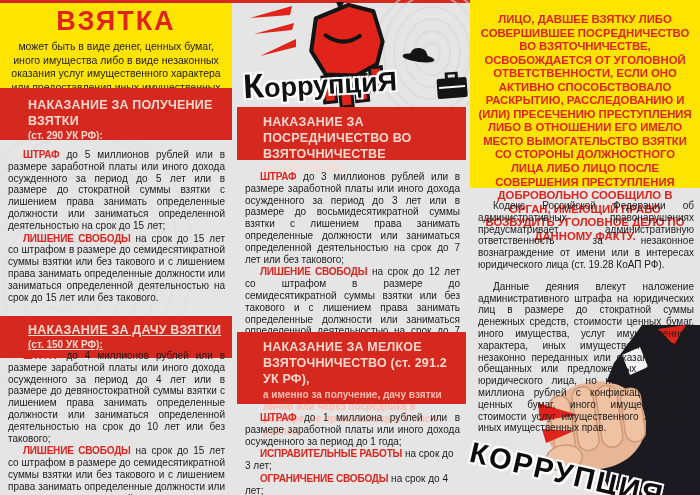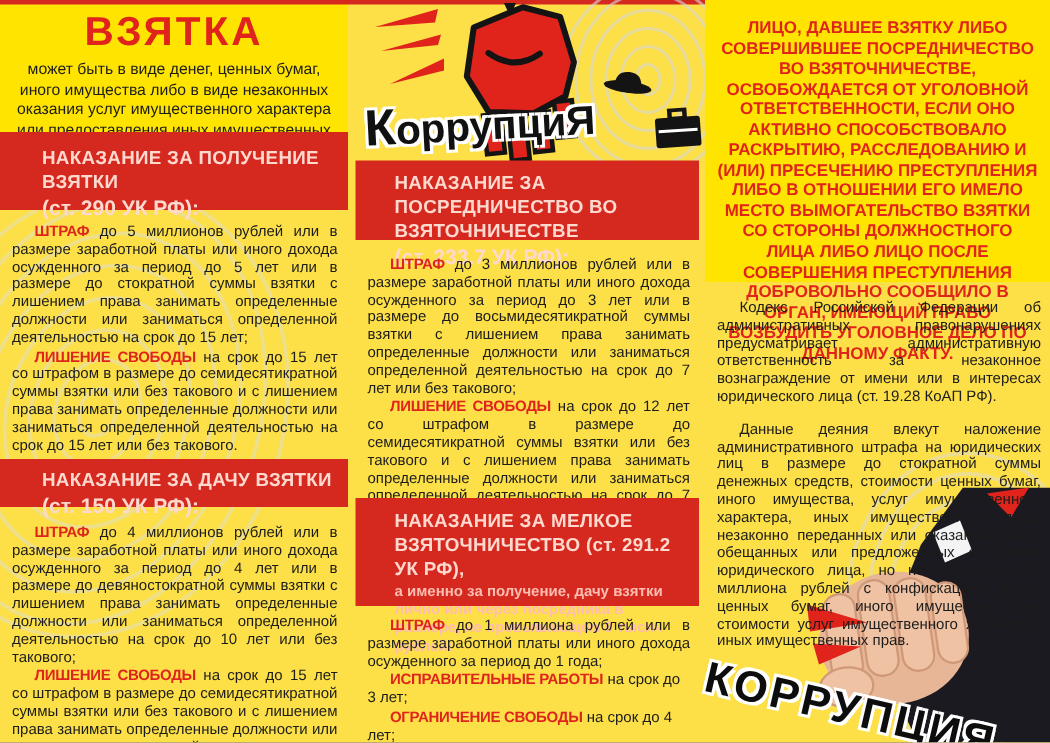--- a/index.html
+++ b/index.html
@@ -1,26 +1,26 @@
 <!DOCTYPE html>
 <html><head>
 <meta charset="utf-8">
 <style>
   html,body{margin:0;padding:0;background:#888;}
-  .page{position:relative;width:700px;height:495px;background:#fde047;overflow:hidden;
+  .page{position:relative;width:700px;height:495px;background:#e5e5e5;overflow:hidden;
         font-family:"Liberation Sans",sans-serif;-webkit-font-smoothing:antialiased;}
   .abs{position:absolute;}
   
   .trim{left:0;top:0;width:700px;height:3px;background:#d5281f;}
   
   .yellow{background:#ffe400;}
   
   .hdr{background:#d5281f;color:#ffd8ce;font-weight:bold;box-sizing:border-box;}
   .hdr .t{font-size:12.5px;line-height:1.28;letter-spacing:.2px;}
-  .hdr .s{font-size:14px;line-height:1.3;}
+  .hdr .s{font-size:10px;line-height:1.3;}
   .hdr .sub{font-size:10px;line-height:1.22;font-weight:bold;color:#ffbdb1;margin-top:2px;}
   
   .body{font-size:10px;line-height:1.18;color:#1c1c1c;text-align:justify;}
   .body p{margin:0 0 1px 0;text-indent:15px;}
   .body p.item{text-align:left;}
   .kw{color:#df241e;font-weight:bold;letter-spacing:-.2px;}
   
   .bribe-title{left:0;top:6px;width:232px;text-align:center;font-size:27px;font-weight:900;
                color:#e0241b;letter-spacing:2px;}
   .bribe-def{left:10px;top:40px;width:212px;text-align:center;font-size:10.5px;line-height:1.3;color:#1d1d1b;}
@@ -68,21 +68,21 @@
   <div class="abs hdr" style="left:0;top:88px;width:232px;height:52px;padding:9px 6px 0 28px;">
     <div class="t">НАКАЗАНИЕ ЗА ПОЛУЧЕНИЕ ВЗЯТКИ</div>
     <div class="s">(ст. 290 УК РФ):</div>
   </div>
 
   <div class="abs body" style="left:8px;top:149px;width:217px;height:142px;">
     <p><span class="kw">ШТРАФ</span><span> до 5 миллионов рублей или в размере заработной платы или иного дохода осужденного за период до 5 лет или в размере до стократной суммы взятки с лишением права занимать определенные должности или заниматься определенной деятельностью на срок до 15 лет;</span></p>
     <p><span class="kw">ЛИШЕНИЕ СВОБОДЫ</span><span> на срок до 15 лет со штрафом в размере до семидесятикратной суммы взятки или без такового и с лишением права занимать определенные должности или заниматься определенной деятельностью на срок до 15 лет или без такового.</span></p>
   </div>
 
-  <div class="abs hdr" style="left:0;top:306px;width:232px;height:32px;padding:6px 6px 0 28px;">
+  <div class="abs hdr" style="left:0;top:316px;width:232px;height:42px;padding:6px 6px 0 28px;text-decoration:underline;">
     <div class="t">НАКАЗАНИЕ ЗА ДАЧУ ВЗЯТКИ</div>
     <div class="s">(ст. 150 УК РФ):</div>
   </div>
 
   <div class="abs body" style="left:8px;top:350px;width:217px;height:138px;">
     <p><span class="kw">ШТРАФ</span><span> до 4 миллионов рублей или в размере заработной платы или иного дохода осужденного за период до 4 лет или в размере до девяностократной суммы взятки с лишением права занимать определенные должности или заниматься определенной деятельностью на срок до 10 лет или без такового;</span></p>
     <p><span class="kw">ЛИШЕНИЕ СВОБОДЫ</span><span> на срок до 15 лет со штрафом в размере до семидесятикратной суммы взятки или без такового и с лишением права занимать определенные должности или заниматься определенной деятельностью на срок до 10 лет или без такового.</span></p>
   </div>
 
   <svg class="abs" style="left:362px;top:-12px;opacity:.6;" width="140" height="135" viewBox="0 0 140 135">

